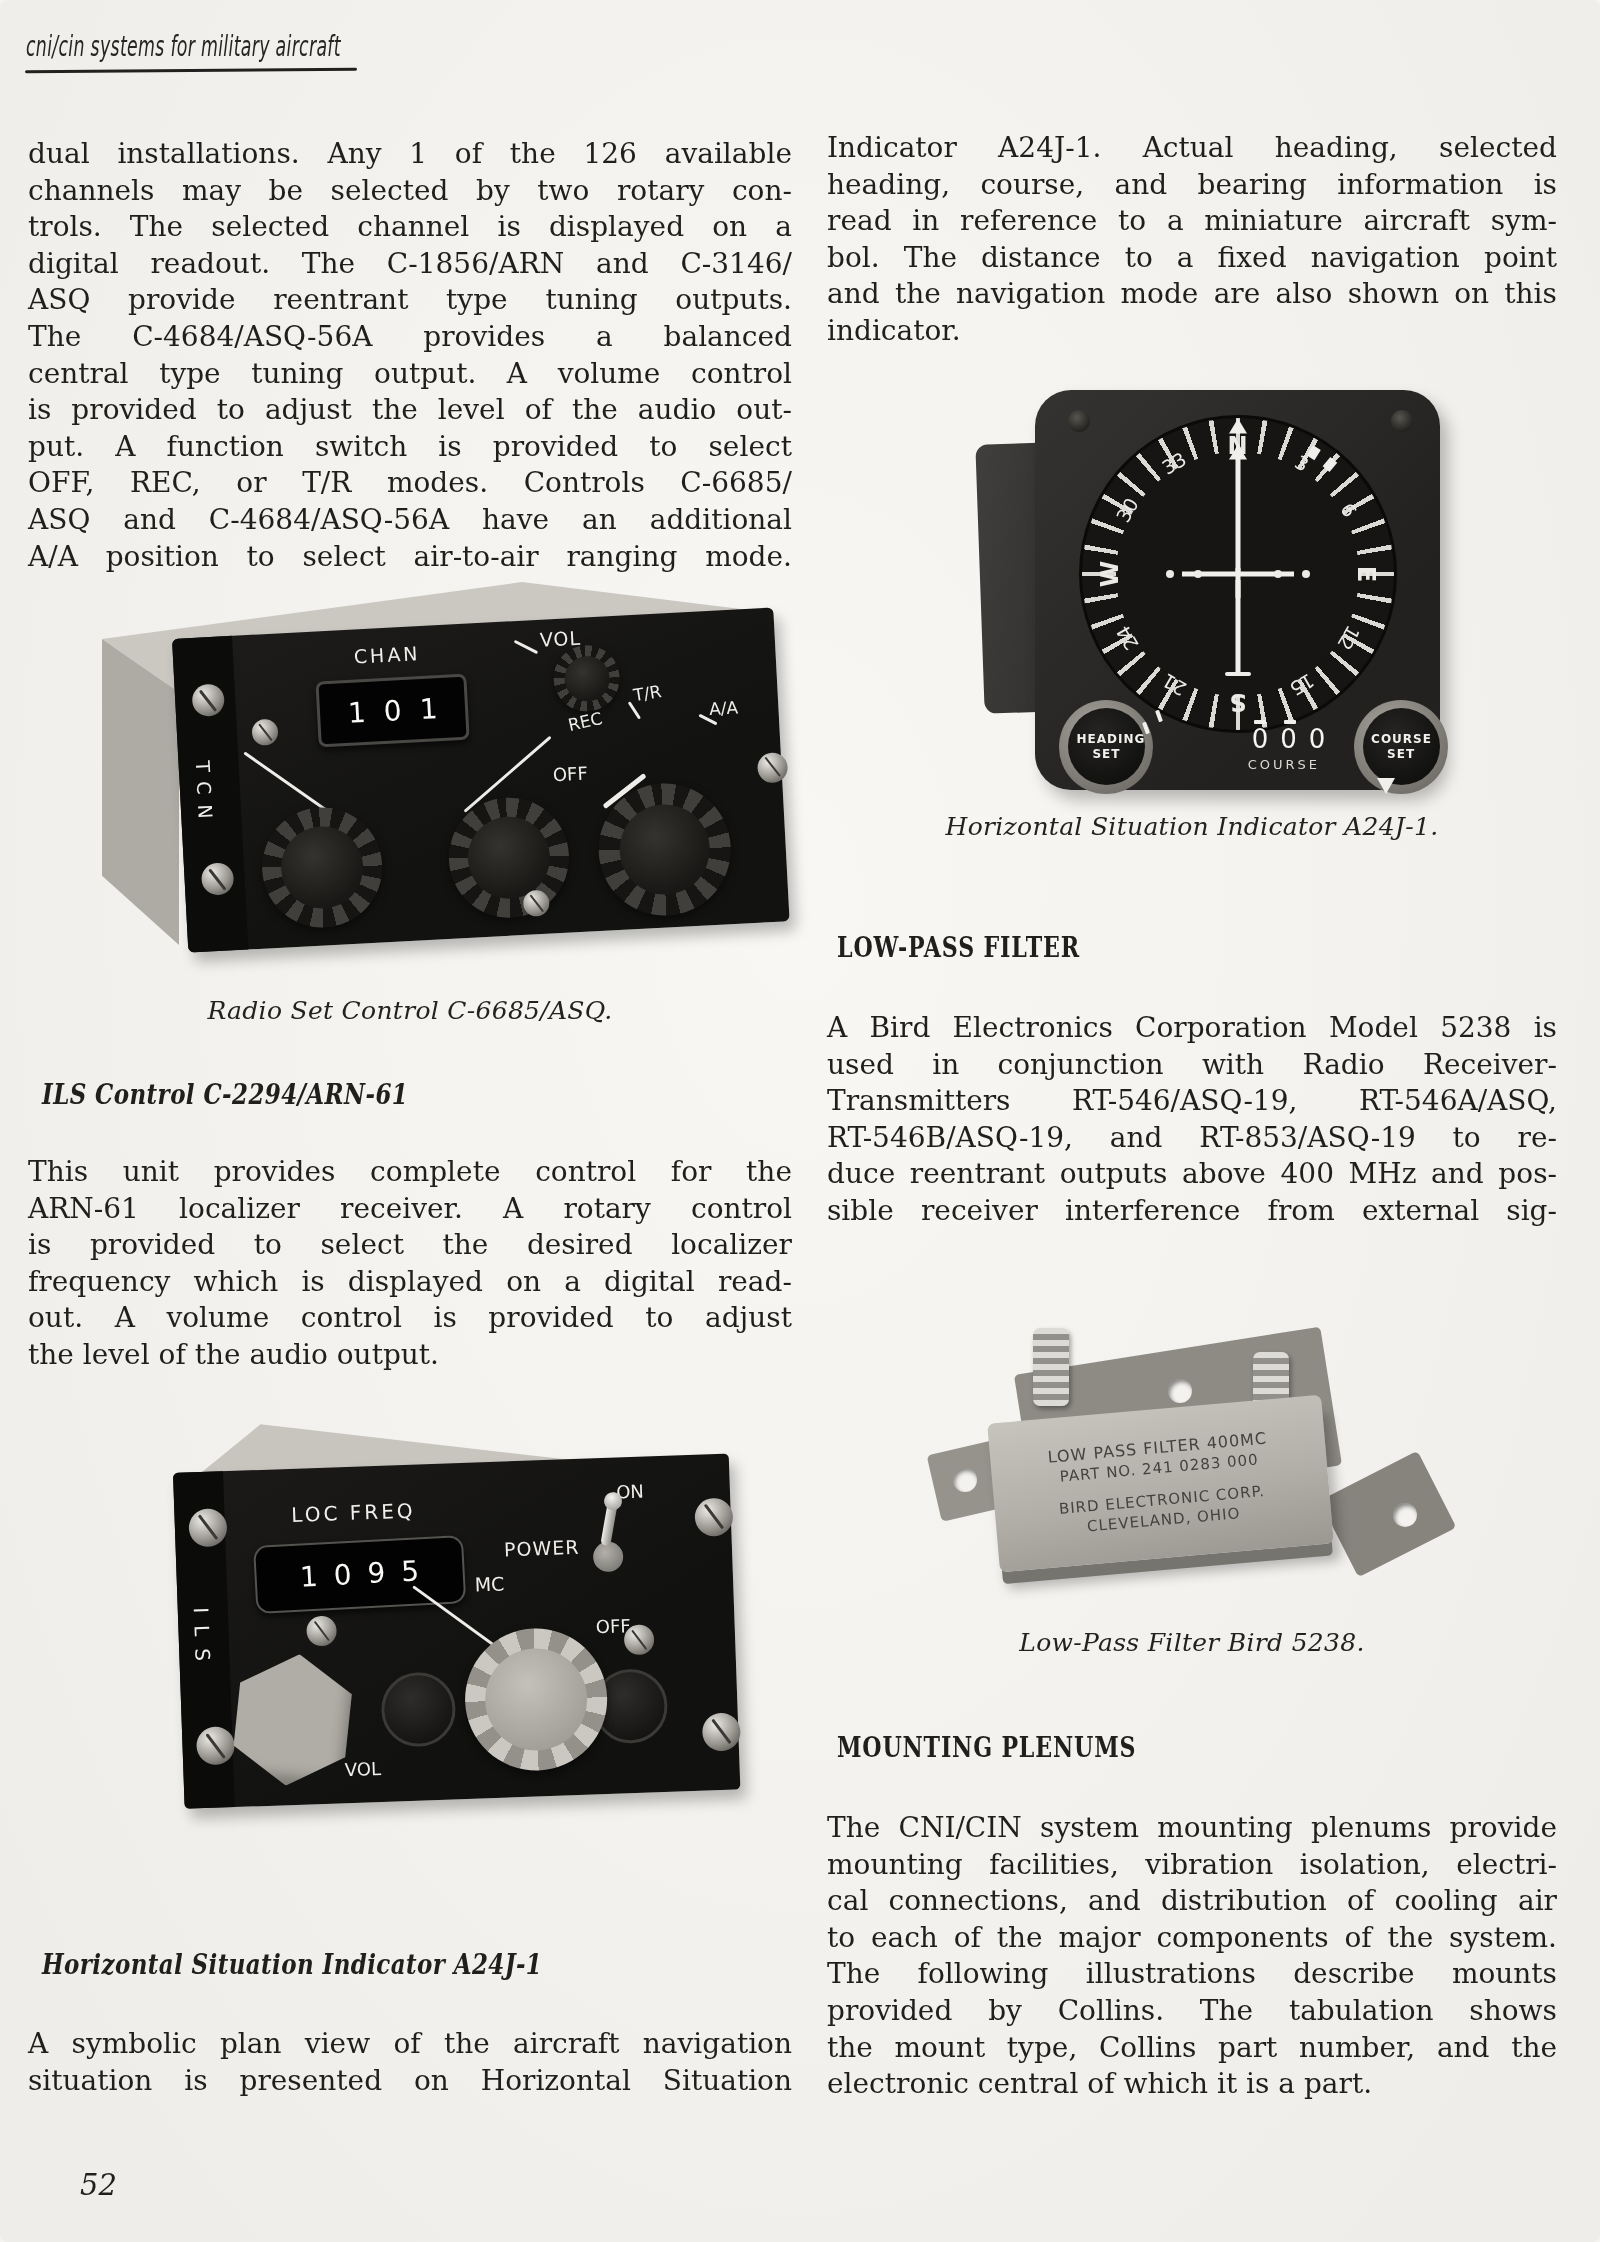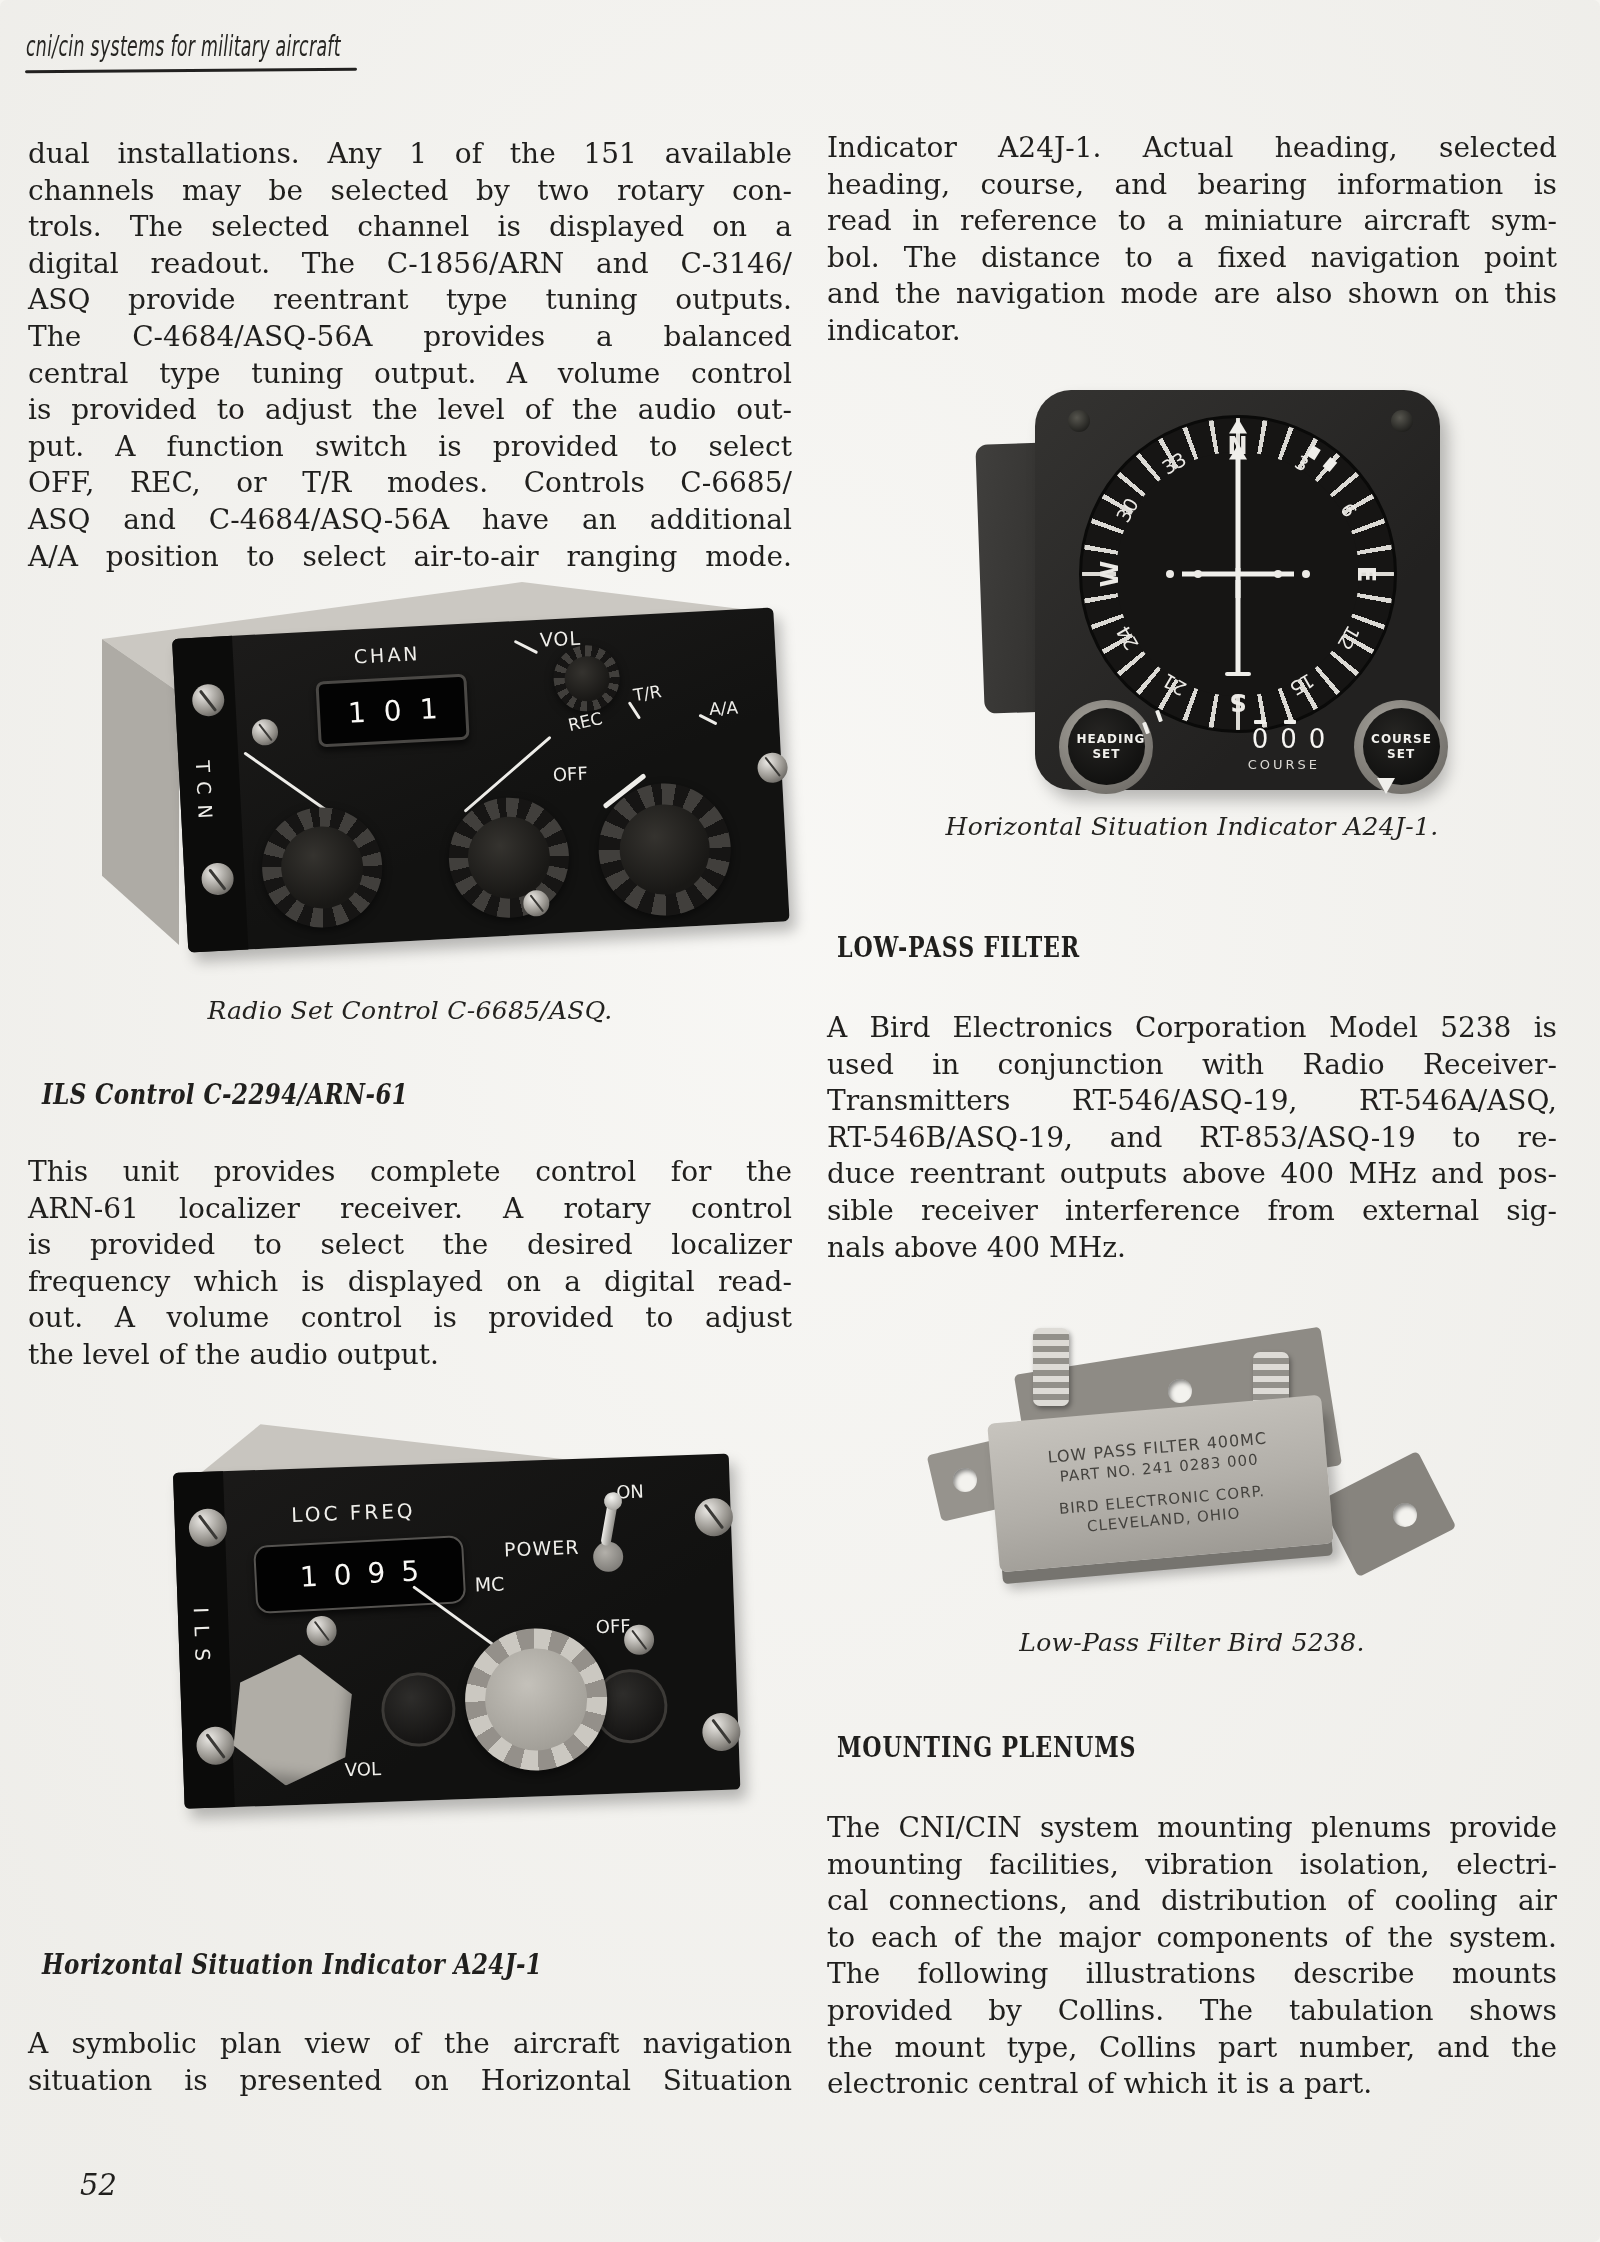--- a/index.html
+++ b/index.html
@@ -196,21 +196,21 @@
   <div class="col" style="left:28px;top:0;width:764px;height:2242px;">
 
     <div class="para" style="left:0;top:136px;width:764px;">
         <div class="jline">
           <span>dual</span>
           <span>installations.</span>
           <span>Any</span>
           <span>1</span>
           <span>of</span>
           <span>the</span>
-          <span>151</span>
+          <span>126</span>
           <span>available</span>
         </div>
         <div class="jline">
           <span>channels</span>
           <span>may</span>
           <span>be</span>
           <span>selected</span>
           <span>by</span>
           <span>two</span>
           <span>rotary</span>
@@ -603,21 +603,20 @@
           <span>pos-</span>
         </div>
         <div class="jline">
           <span>sible</span>
           <span>receiver</span>
           <span>interference</span>
           <span>from</span>
           <span>external</span>
           <span>sig-</span>
         </div>
-        <div class="jline plain">nals above 400 MHz.</div>
       </div>
 
     <div class="photo photo-filter" style="left:111px;top:1336px;width:500px;height:270px;">
       <div class="f-plate"></div>
       <div class="f-ear-l"></div>
       <div class="f-ear-r"></div>
       <div class="f-hole" style="left:46%;top:16%;"></div>
       <div class="f-hole" style="left:3%;top:49%;"></div>
       <div class="f-hole" style="left:91%;top:62%;"></div>
       <div class="f-conn" style="left:19%;top:-3%;height:78px;"></div>

